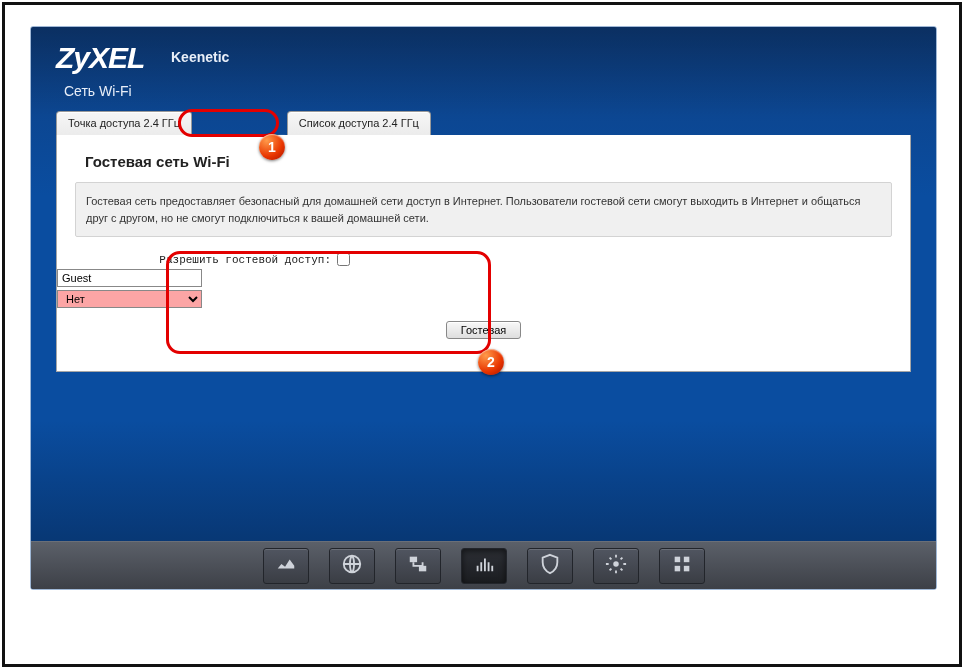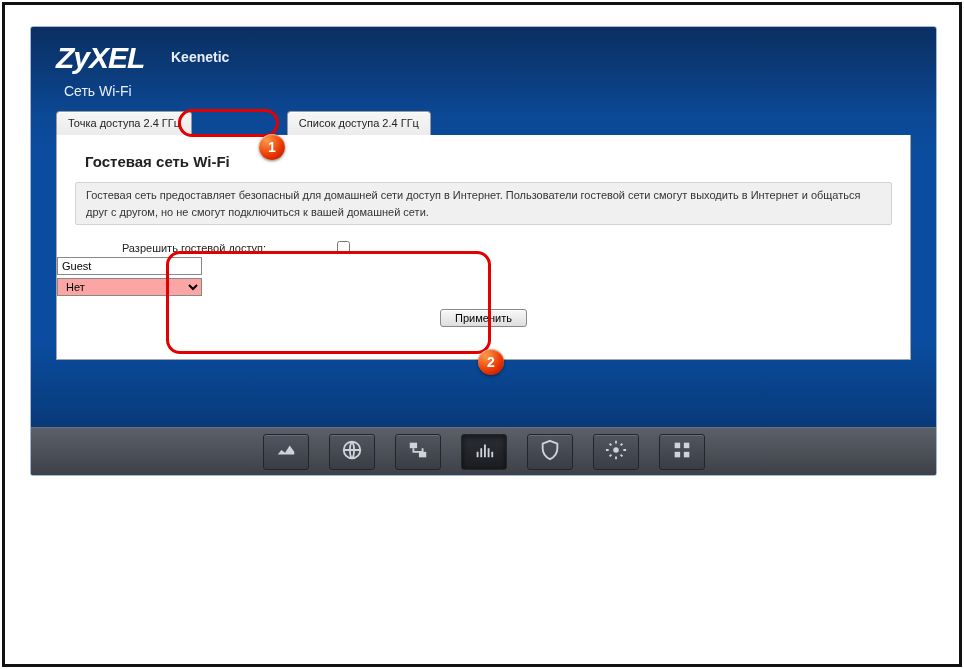--- a/index.html
+++ b/index.html
@@ -1,31 +1,31 @@
 <!DOCTYPE html>
 <html><head>
 <meta charset="utf-8">
 <style>
 * { margin:0; padding:0; box-sizing:border-box; }
 html,body { width:964px; height:669px; font-family:Arial,Helvetica,sans-serif; background:#fff; }
 .frame { position:absolute; top:2px; left:2px; width:960px; height:665px; border:3px solid #111; }
-.viewport { position:absolute; top:21px; left:25px; width:907px; height:450px; background:linear-gradient(180deg,#0e3f82 0%,#0a4da0 30%,#0a4da0 70%,#072f63 100%); border:1px solid #a0b8d6; border-radius:3px; overflow:hidden; }
+.viewport { position:absolute; top:21px; left:25px; width:907px; height:564px; background:linear-gradient(180deg,#0e3f82 0%,#0a4da0 30%,#0a4da0 70%,#072f63 100%); border:1px solid #a0b8d6; border-radius:3px; overflow:hidden; }
 .hdr { position:relative; height:132px; }
 .brand { position:absolute; top:14px; left:25px; color:#fff; font-size:30px; font-weight:bold; font-style:italic; letter-spacing:-1px; }
 .model { position:absolute; top:22px; left:140px; color:#e8eef8; font-size:14px; font-weight:bold; }
 .section { position:absolute; top:56px; left:33px; color:#e8eef8; font-size:14px; }
 .tabs { position:absolute; top:84px; left:25px; right:42px; display:flex; border-bottom:2px solid #c80000; }
 .tab { background:linear-gradient(#f6f6f6,#e2e2e2); border:1px solid #9a9a9a; border-bottom:none; border-radius:4px 4px 0 0; padding:5px 11px; font-size:11px; color:#222; margin-right:0; box-shadow:inset 0 1px 0 #fff; cursor:pointer; }
 .tab.active { background:linear-gradient(#3a8ee6,#1760b6); color:#fff; border-color:#1c579e;margin-top:23px; }
 .content { position:absolute; top:108px; left:25px; right:25px; background:#fff; border:1px solid #a6a6a6; border-top:none; padding:0; }
 .panel-title { font-size:15px; font-weight:bold; color:#222; padding:18px 28px 12px; }
-.desc { margin:0 18px 16px; background:#f0f0f0; border:1px solid #d3d3d3; border-radius:2px; padding:4px 10px; font-size:11px; color:#333; line-height:1.5; }
+.desc { margin:0 18px 16px; background:#f0f0f0; border:1px solid #d3d3d3; border-radius:2px; padding:10px 10px; font-size:11px; color:#333; line-height:1.5; }
 .form { margin:0 auto 18px; width:100%; }
 .form-row { display:flex; align-items:center; margin:3px 0; }
-.form-row label { width:280px; text-align:center; padding-right:6px; font-size:11px; color:#222; }
+.form-row label { width:280px; text-align:right; padding-right:6px; font-size:11px; color:#222;font-family:Liberation Mono, monospace; }
 .form-row input[type=checkbox] { width:13px; height:13px; }
 .txt { width:145px; font-size:11px; padding:2px 4px; border:1px solid #888; background:#fff; }
 .sel { width:145px; font-size:11px; padding:1px 4px; border:1px solid #888; background:#fca5a5; }
 .btn { font-size:11px; padding:2px 14px; border:1px solid #888; border-radius:3px; background:linear-gradient(#f8f8f8,#dedede); box-shadow:inset 0 1px 0 #fff; cursor:pointer; }
 .btn-row { display:flex; justify-content:center; padding:10px 0 14px; }
 
 
 .hi { position:absolute; border:3px solid #e30000; border-radius:14px; pointer-events:none; }
 .hi1 { top:82px; left:147px; width:101px; height:28px; }
 .hi2 { top:224px; left:135px; width:325px; height:103px; }
@@ -67,21 +67,21 @@
        </div>
        <div class="form-row">
          <input class="txt" type="text" value="Guest" style="">
        </div>
        <div class="form-row">
          <select class="sel">
            <option>Нет</option>
          </select>
        </div>
        <div class="btn-row">
-         <button class="btn">Применить</button>
+         <button class="btn">Гостевая</button>
        </div>
      </div>
    </div>
 
    <div class="hi hi1"></div>
    <div class="badge b1">1</div>
    <div class="hi hi2"></div>
    <div class="badge b2">2</div>
 
    <div class="dock">

